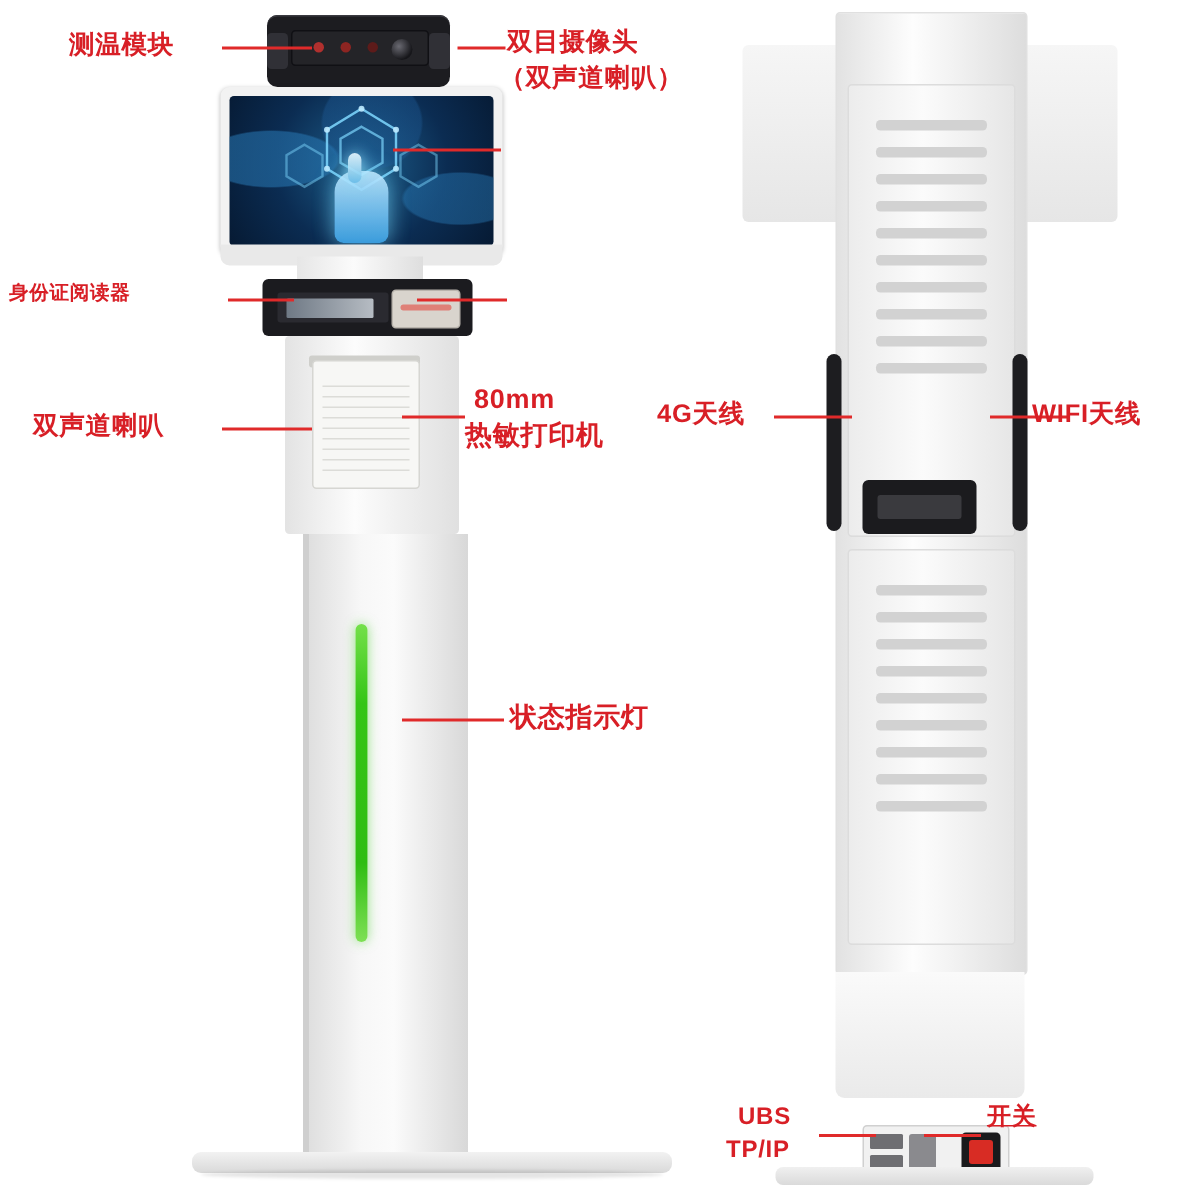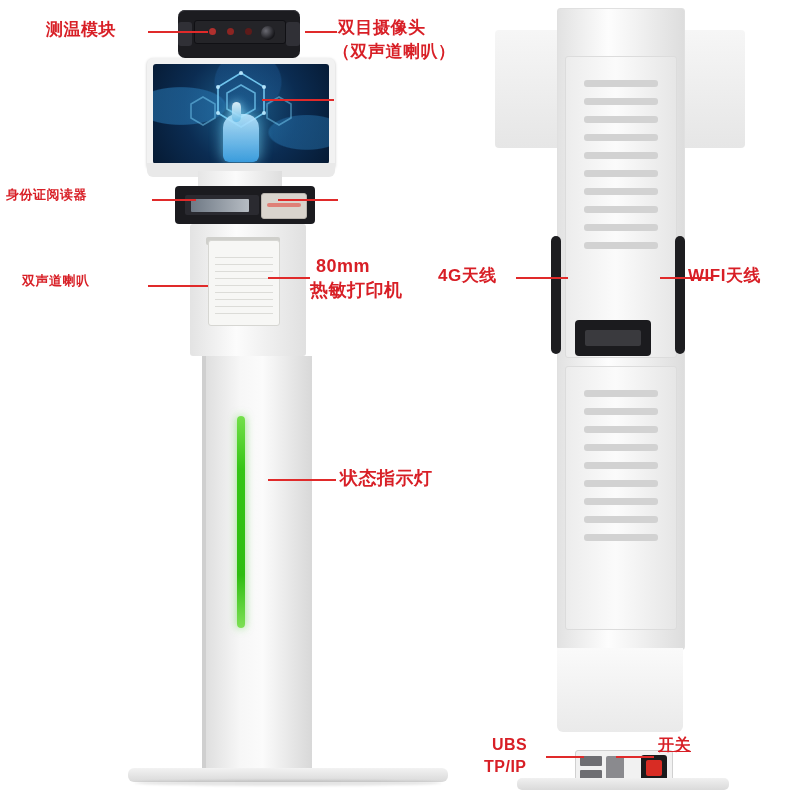--- a/index.html
+++ b/index.html
@@ -363,21 +363,21 @@
 
   <div class="lbl" style="left:46px;top:20px;font-size:17px;">测温模块</div>
 
   <div class="lbl" style="left:338px;top:18px;font-size:17px;">双目摄像头</div>
   <div class="lbl" style="left:333px;top:42px;font-size:17px;">（双声道喇叭）</div>
 
 
   <div class="lbl" style="left:6px;top:188px;font-size:13px;">身份证阅读器</div>
 
 
-  <div class="lbl" style="left:22px;top:274px;font-size:13px;">双声道喇叭</div>
+  <div class="lbl" style="left:22px;top:274px;font-size:17px;">双声道喇叭</div>
 
   <div class="lbl" style="left:316px;top:256px;font-size:18px;">80mm</div>
   <div class="lbl" style="left:310px;top:280px;font-size:18px;">热敏打印机</div>
 
   <div class="lbl" style="left:340px;top:468px;font-size:18px;">状态指示灯</div>
 
   <div class="lbl" style="left:438px;top:266px;font-size:17px;">4G天线</div>
 
   <div class="lbl" style="left:688px;top:266px;font-size:17px;">WIFI天线</div>
 

